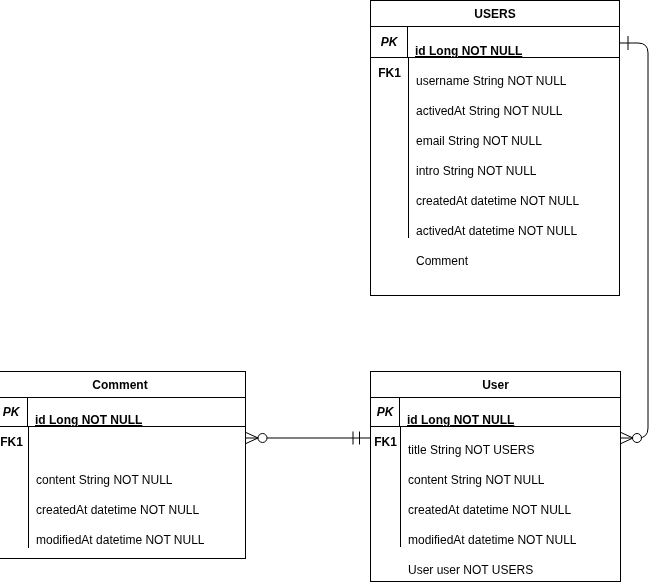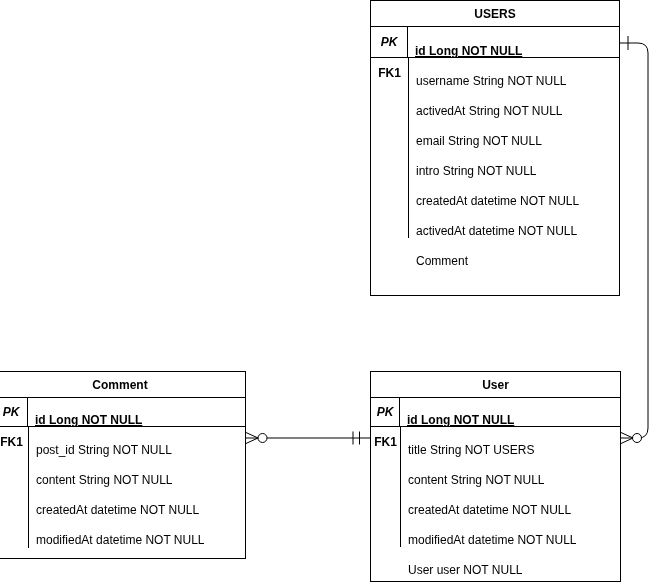--- a/index.html
+++ b/index.html
@@ -127,21 +127,20 @@
     <div class="erd-pkrow">
       <div class="key-cell">PK</div>
       <div class="attr-cell">
           <span>id Long NOT NULL</span>
         </div>
     </div>
     <div class="erd-body">
       <div class="col-divider"></div>
       <div class="erd-row">
         <span class="key">FK1</span>
-        <span class="attr">post_id String NOT NULL</span>
       </div>
       <div class="erd-row">
         <span class="key"></span>
         <span class="attr">content String NOT NULL</span>
       </div>
       <div class="erd-row">
         <span class="key"></span>
         <span class="attr">createdAt datetime NOT NULL</span>
       </div>
       <div class="erd-row">
@@ -172,21 +171,21 @@
       <div class="erd-row">
         <span class="key"></span>
         <span class="attr">createdAt datetime NOT NULL</span>
       </div>
       <div class="erd-row">
         <span class="key"></span>
         <span class="attr">modifiedAt datetime NOT NULL</span>
       </div>
       <div class="erd-row">
         <span class="key"></span>
-        <span class="attr">User user NOT NULL</span>
+        <span class="attr">User user NOT USERS</span>
       </div>
     </div>
   </div>
 
   <svg class="rel-overlay" width="656" height="588" viewBox="0 0 656 588">
 
     <g>
       <path d="M620,43 H638 Q648,43 648,53 V428 Q648,438 638,438 H633"></path>
       <path d="M628,36 V50"></path>
       <circle cx="637" cy="438" r="4.5"></circle>

